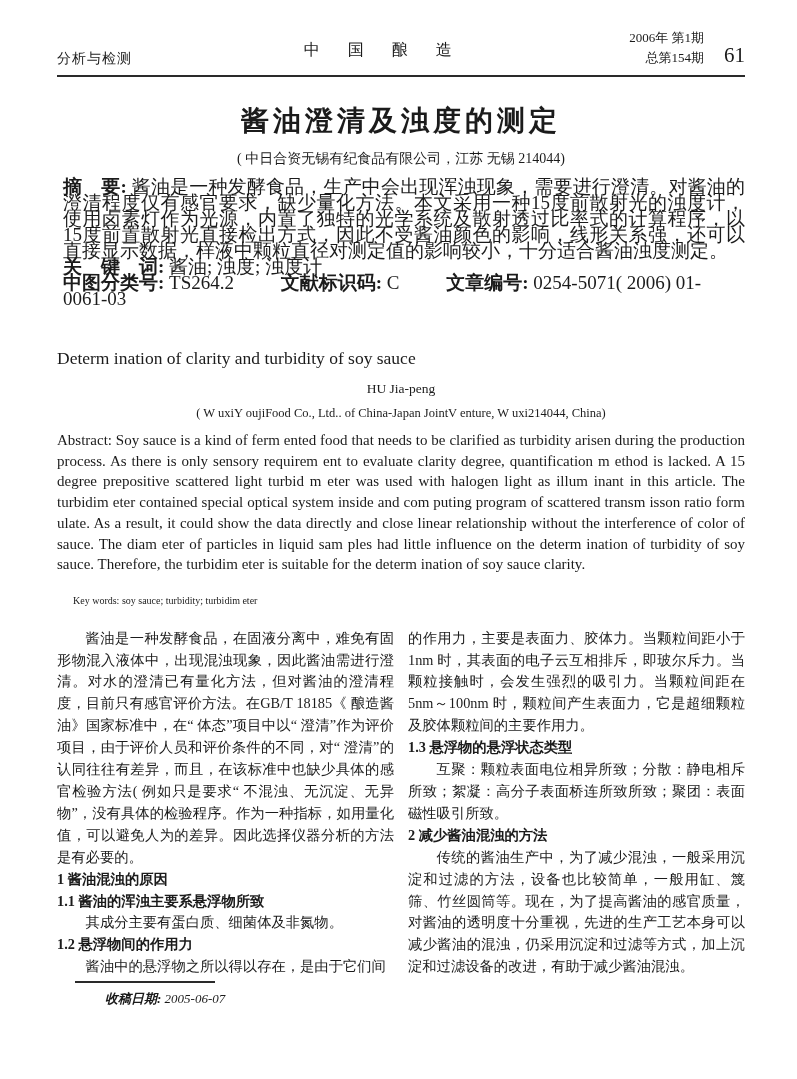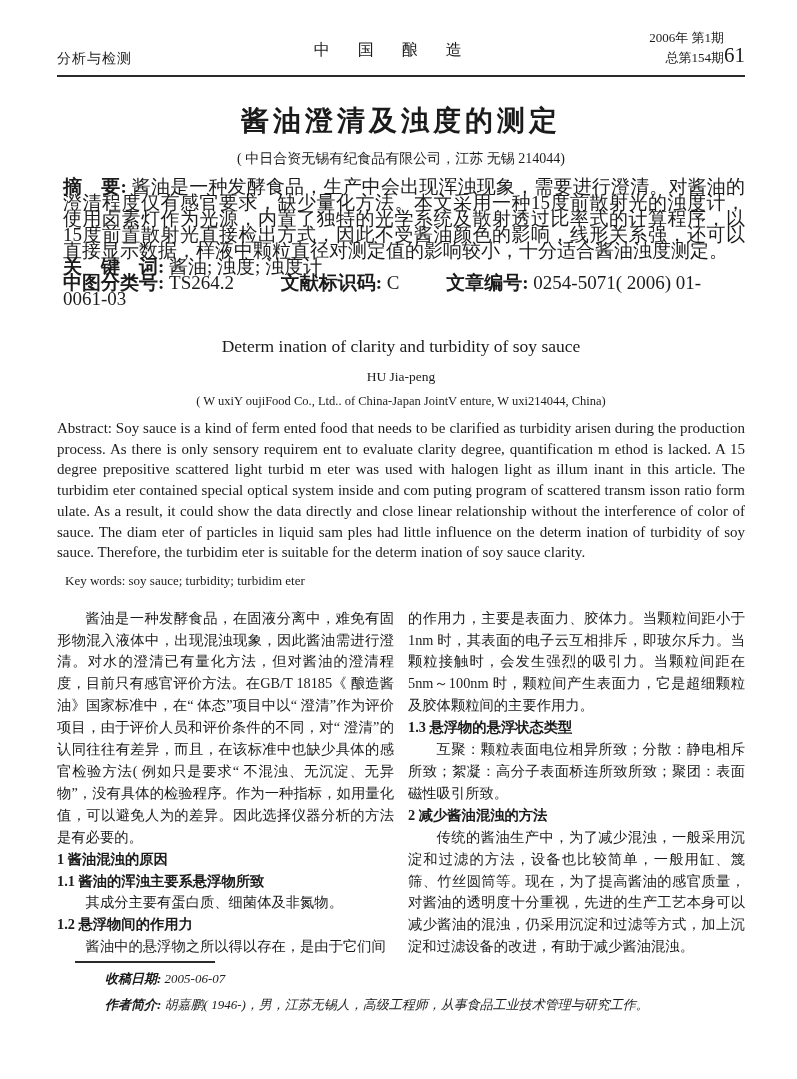--- a/index.html
+++ b/index.html
@@ -5,41 +5,41 @@
   html,body{margin:0;padding:0;background:#e8e8e8;}
   .page{
     width:797px;height:1079px;background:#ffffff;color:#1b1b1b;
     box-sizing:border-box;padding:28px 52px 0 57px;overflow:hidden;
     font-family:"Liberation Serif","DejaVu Serif",serif;position:relative;
   }
   
   .header{display:flex;justify-content:space-between;border-bottom:2px solid #2a2a2a;padding-bottom:7px;}
   .header-left{font-size:14px;align-self:flex-end;letter-spacing:1px;}
   .header-center{font-size:16px;letter-spacing:6px;align-self:center;padding-top:4px;font-weight:400;}
-  .header-right{display:flex;align-items:flex-end;}
+  .header-right{display:flex;align-items:flex-end;gap:20px;}
   .issue{font-size:13px;text-align:right;line-height:20px;}
   .page-num{font-size:21px;line-height:1;padding-bottom:2px;}
   
   .cn-title{text-align:center;font-size:28px;font-weight:700;letter-spacing:4px;margin-top:24px;line-height:40px;}
   .cn-author{text-align:center;font-size:15px;margin-top:12px;line-height:19px;letter-spacing:3px;}
   .cn-affil{text-align:center;font-size:14px;margin-top:9px;line-height:18px;}
   
   .cn-meta{margin-top:11px;font-size:19px;line-height:16px;padding-left:6px;}
   .cn-abstract{text-align:justify;margin:0;}
   .lbl{font-weight:700;}
   .clc-line{margin:0;}
   .clc-pair{margin-right:42px;}
   .clc-pair:last-child{margin-right:0;}
   .kw-line{margin:0;}
   
-  .en-title{text-align:center;font-size:17.5px;margin-top:28px;line-height:22px;}
+  .en-title{text-align:left;font-size:17.5px;margin-top:40px;line-height:22px;}
   .en-author{text-align:center;font-size:13.5px;margin-top:11px;line-height:17px;}
   .en-affil{text-align:center;font-size:12.5px;margin-top:8px;line-height:16px;}
   .en-abstract{margin:9px 0 0 0;font-size:15px;line-height:20.7px;text-align:justify;}
-  .en-keywords{margin:8px;font-size:13px;line-height:20.7px;}
+  .en-keywords{margin:16px;font-size:10px;line-height:20.7px;}
   
   .columns{display:flex;gap:14px;margin-top:16px;}
   .col{width:337px;font-size:14.3px;line-height:21.9px;text-align:justify;}
   .col p{margin:0;text-indent:2em;}
   .col p.noindent{text-indent:0;}
   .col h4{margin:0;font-weight:700;font-size:14.3px;line-height:21.9px;}
   
   .footnote{margin-top:3px;}
   .footnote-rule{width:140px;height:2px;background:#2a2a2a;margin-left:18px;}
   .footnote-lines{padding-left:48px;font-size:13px;line-height:26px;margin-top:3px;}
@@ -96,17 +96,16 @@
       <p>互聚：颗粒表面电位相异所致；分散：静电相斥所致；絮凝：高分子表面桥连所致所致；聚团：表面磁性吸引所致。</p>
       <h4>2 减少酱油混浊的方法</h4>
       <p>传统的酱油生产中，为了减少混浊，一般采用沉淀和过滤的方法，设备也比较简单，一般用缸、篾筛、竹丝圆筒等。现在，为了提高酱油的感官质量，对酱油的透明度十分重视，先进的生产工艺本身可以减少酱油的混浊，仍采用沉淀和过滤等方式，加上沉淀和过滤设备的改进，有助于减少酱油混浊。</p>
     </div>
   </div>
 
   <div class="footnote">
     <div class="footnote-rule"></div>
     <div class="footnote-lines">
       <p><span class="lbl">收稿日期: </span><span>2005-06-07</span></p>
-      <p><span class="lbl">作者简介: </span><span>胡嘉鹏( 1946-)，男，江苏无锡人，高级工程师，从事食品工业技术管理与研究工作。</span></p>
     </div>
   </div>
 
 </div>
 
 </body></html>

